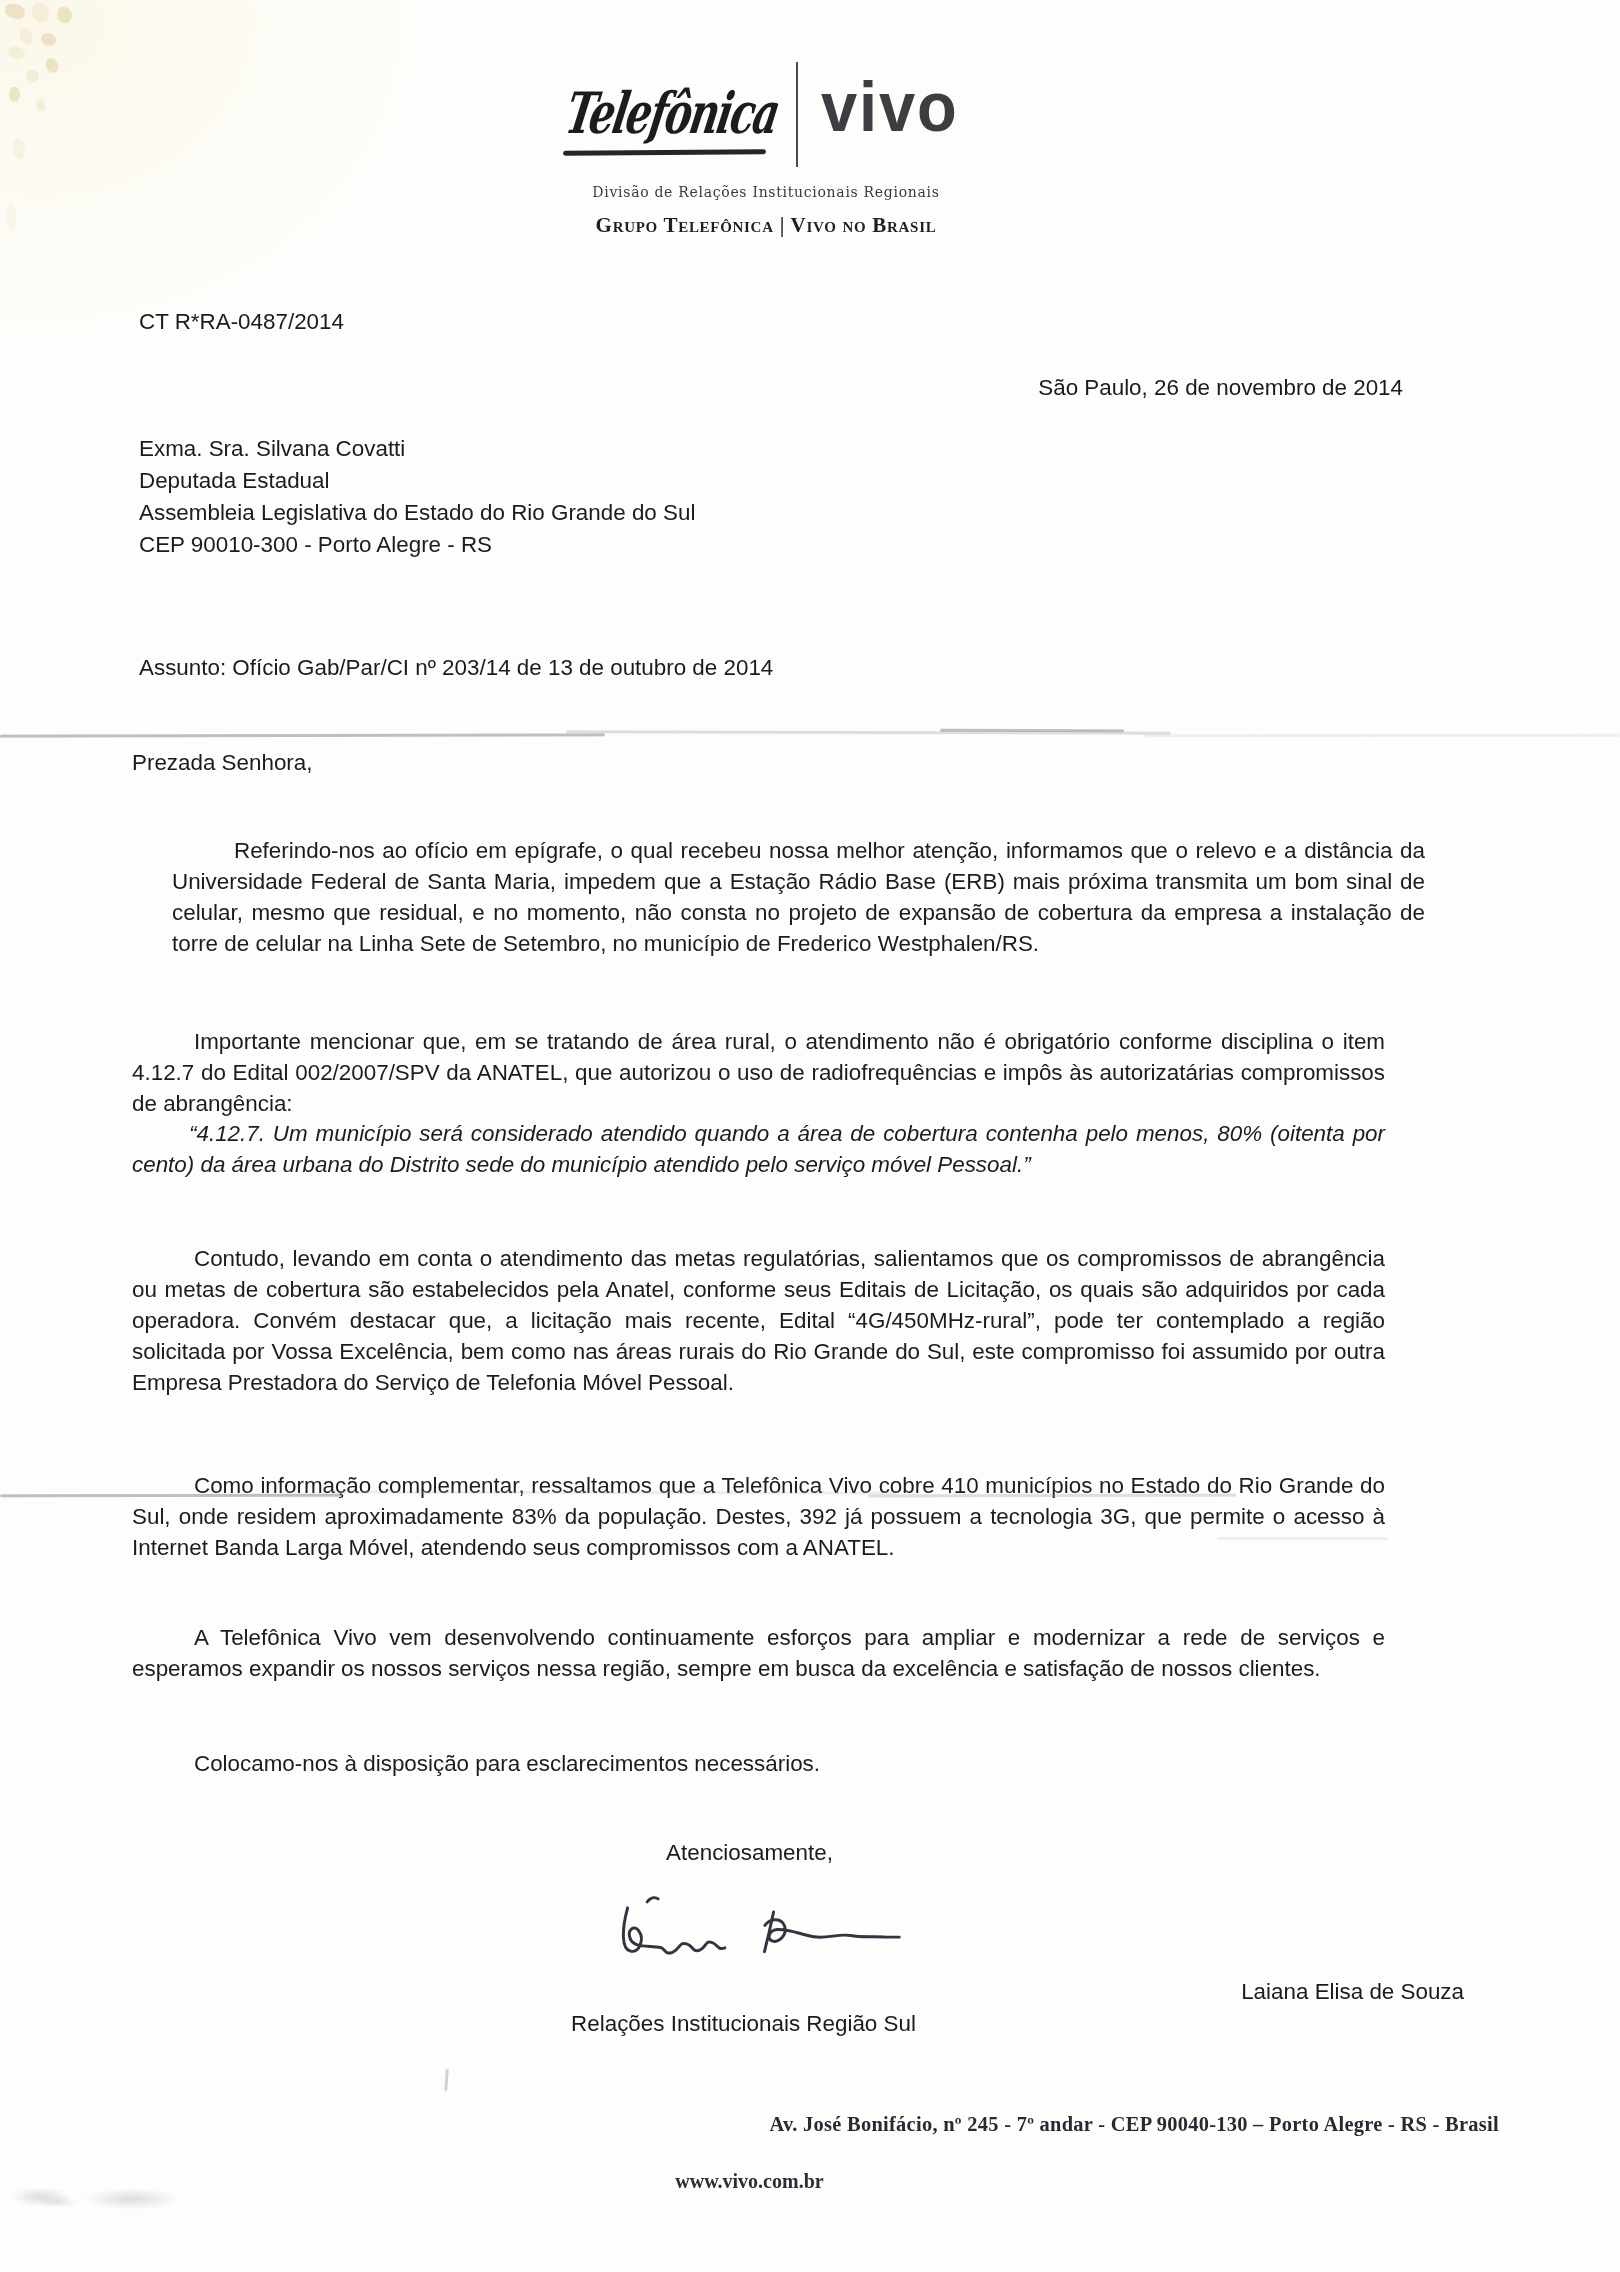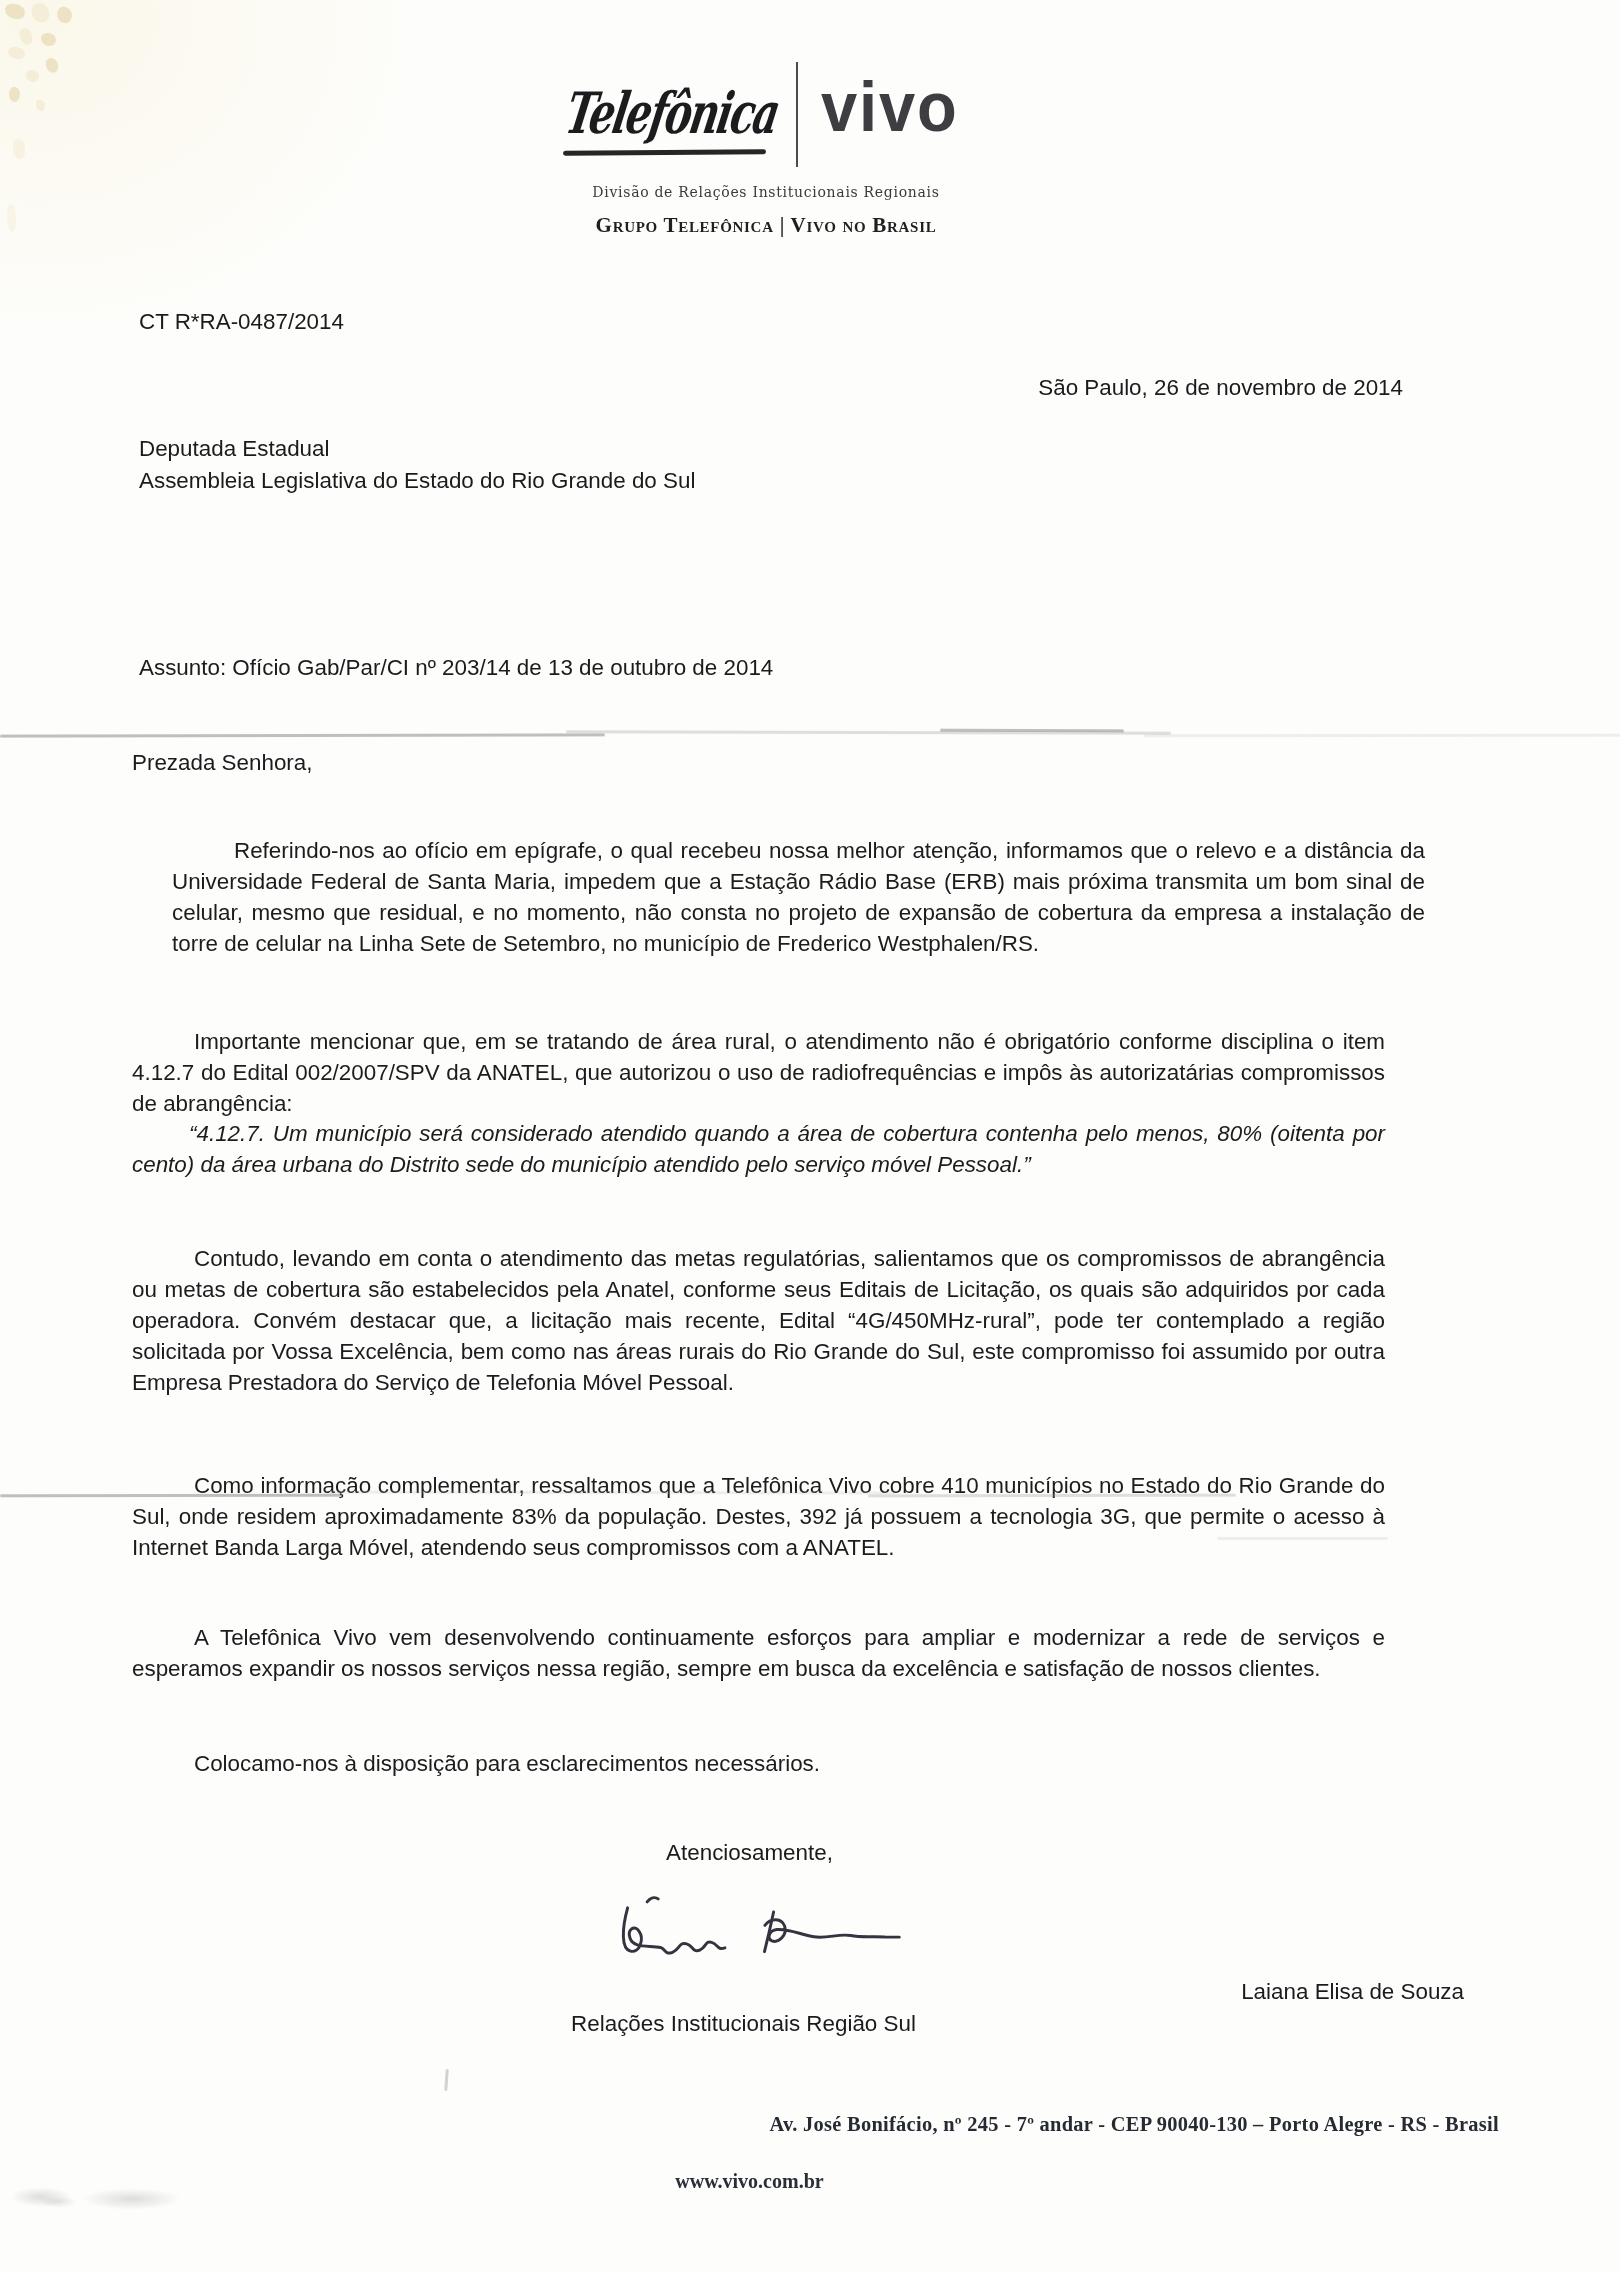--- a/index.html
+++ b/index.html
@@ -119,22 +119,24 @@
 <div class="abs brand-underline"></div>
 <div class="abs brand-divider"></div>
 <div class="abs brand-wordmark">vivo</div>
 <div class="abs lh-caption1">Divisão de Relações Institucionais Regionais</div>
 <div class="abs lh-caption2">Grupo Telefônica | Vivo no Brasil</div>
 
 <div class="abs line ref">CT R*RA-0487/2014</div>
 <div class="abs line dateline">São Paulo, 26 de novembro de 2014</div>
 
 <div class="abs recipient">
+  <div>Exma. Sra. Silvana Covatti</div>
   <div>Deputada Estadual</div>
   <div>Assembleia Legislativa do Estado do Rio Grande do Sul</div>
+  <div>CEP 90010-300 - Porto Alegre - RS</div>
 </div>
 
 <div class="abs line subject">Assunto: Ofício Gab/Par/CI nº 203/14 de 13 de outubro de 2014</div>
 
 <div>
   <div class="streak s-dark" style="left:0;top:734px;width:605px;transform:rotate(-.12deg);"></div>
   <div class="streak s-mid" style="left:566px;top:731px;width:605px;transform:rotate(.14deg);"></div>
   <div class="streak s-lite" style="left:1144px;top:734px;width:476px;transform:rotate(-.08deg);"></div>
   <div class="streak s-dark" style="left:940px;top:729px;width:184px;transform:rotate(.2deg);"></div>
 </div>

